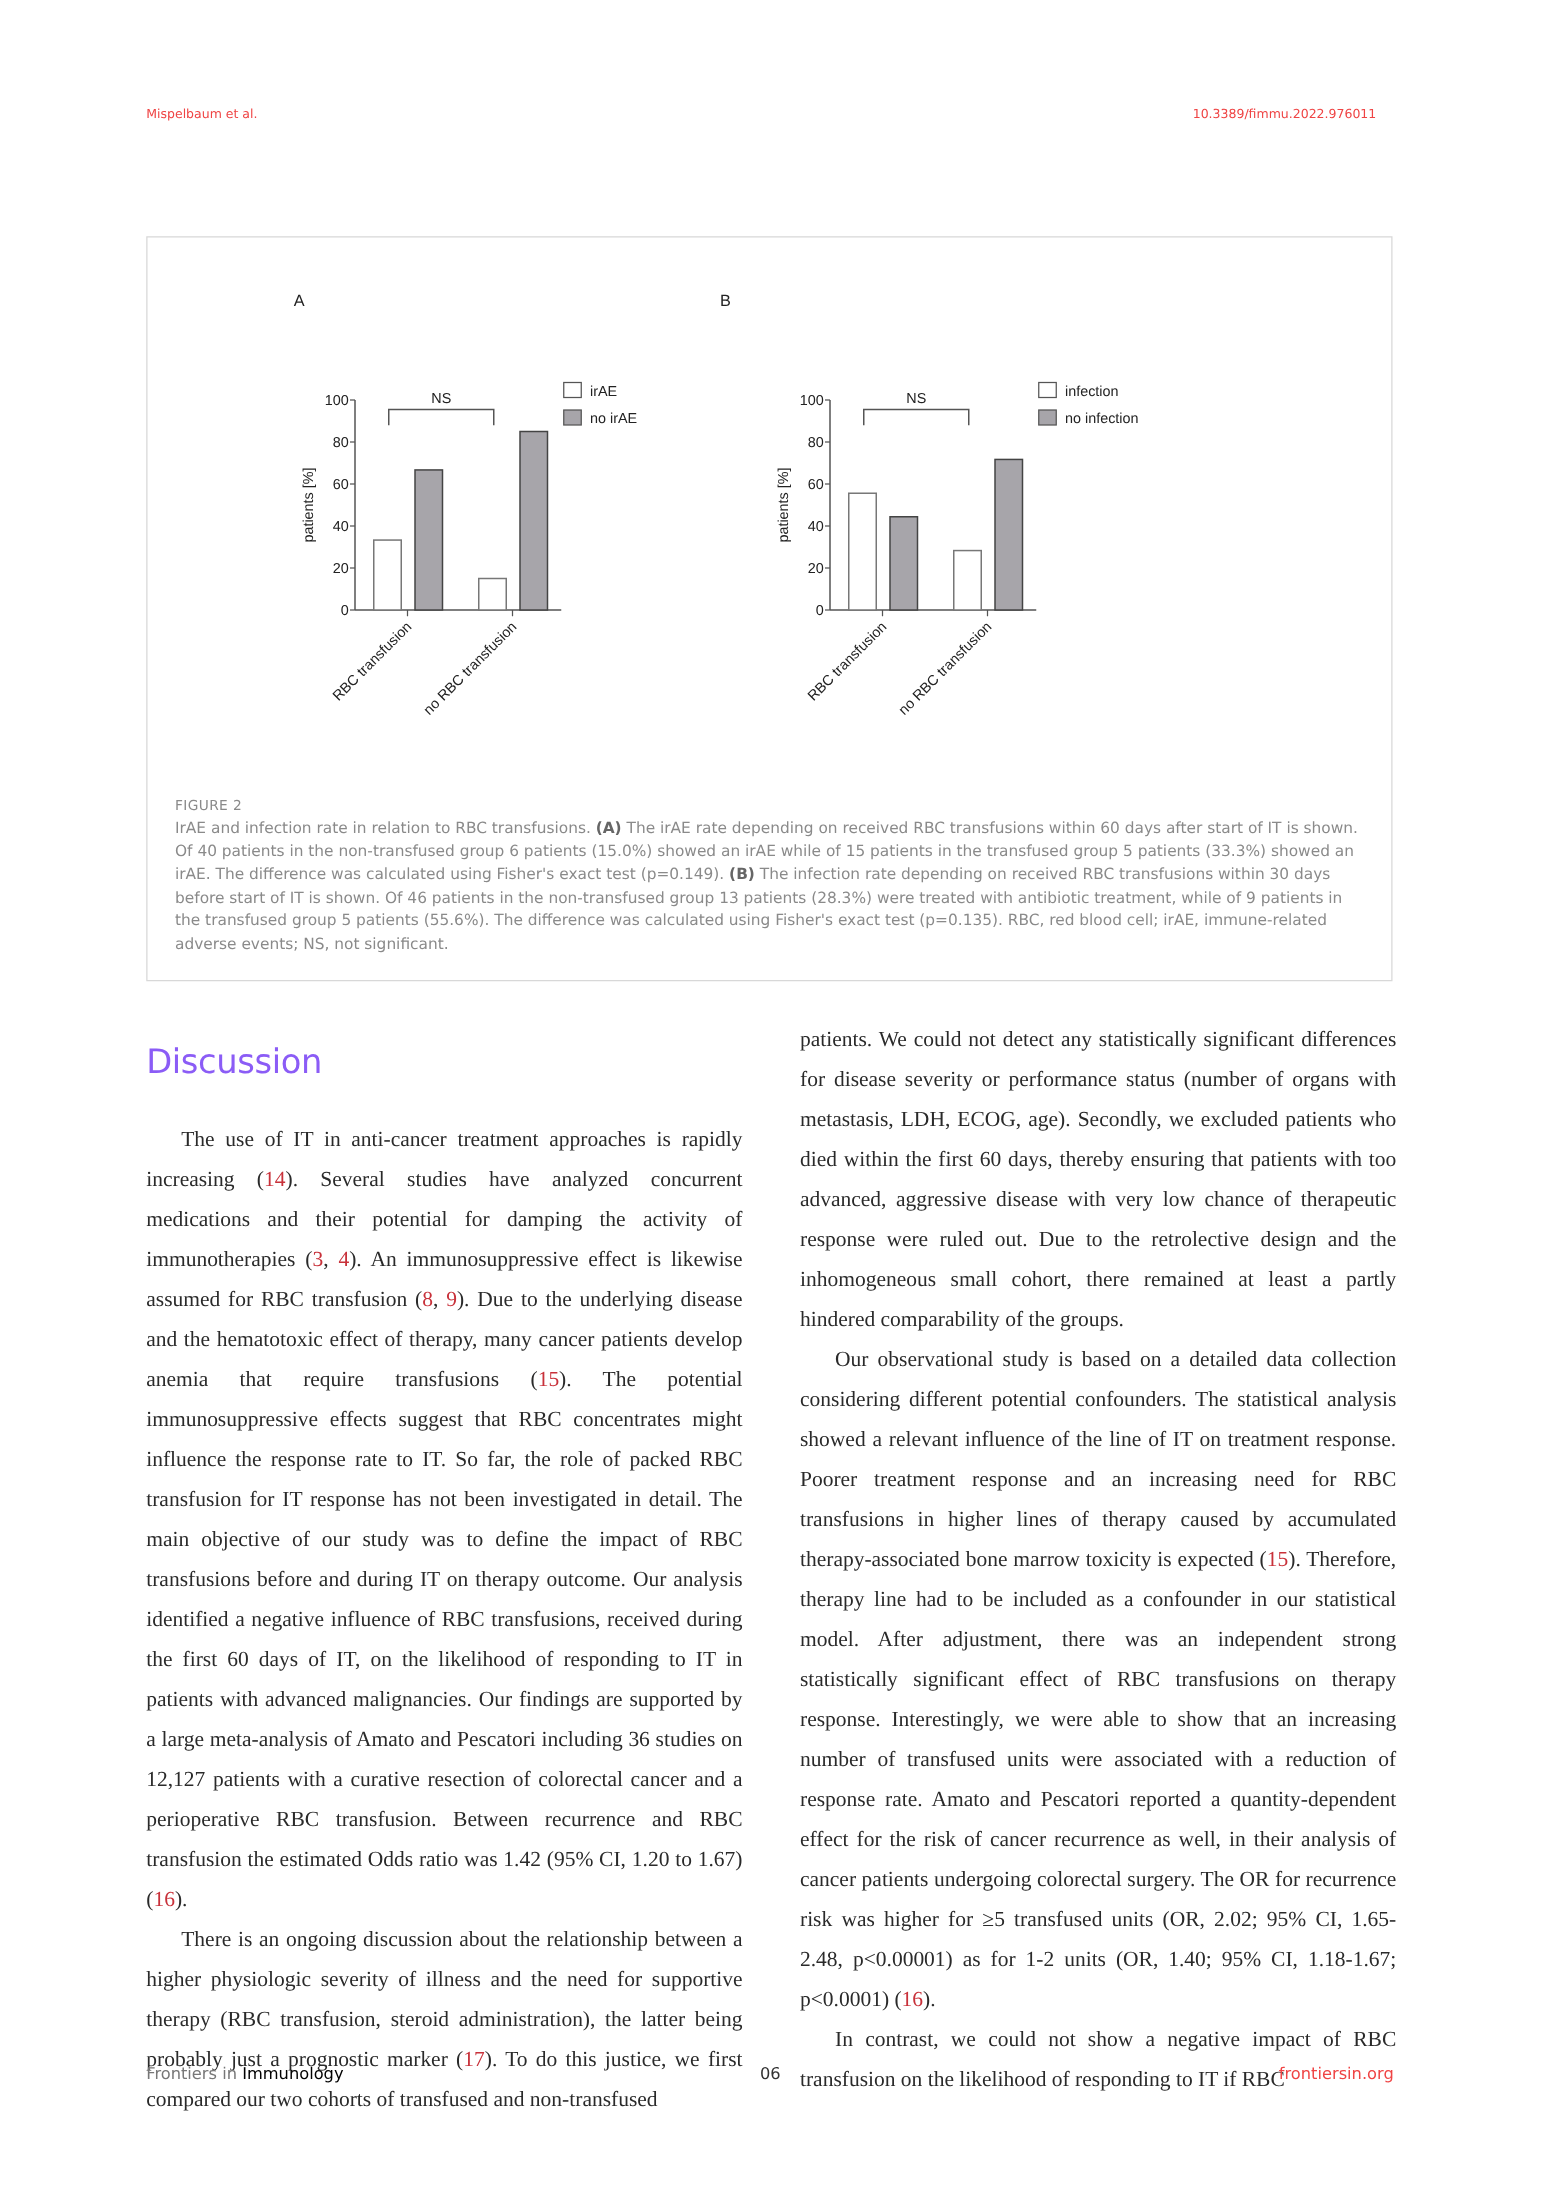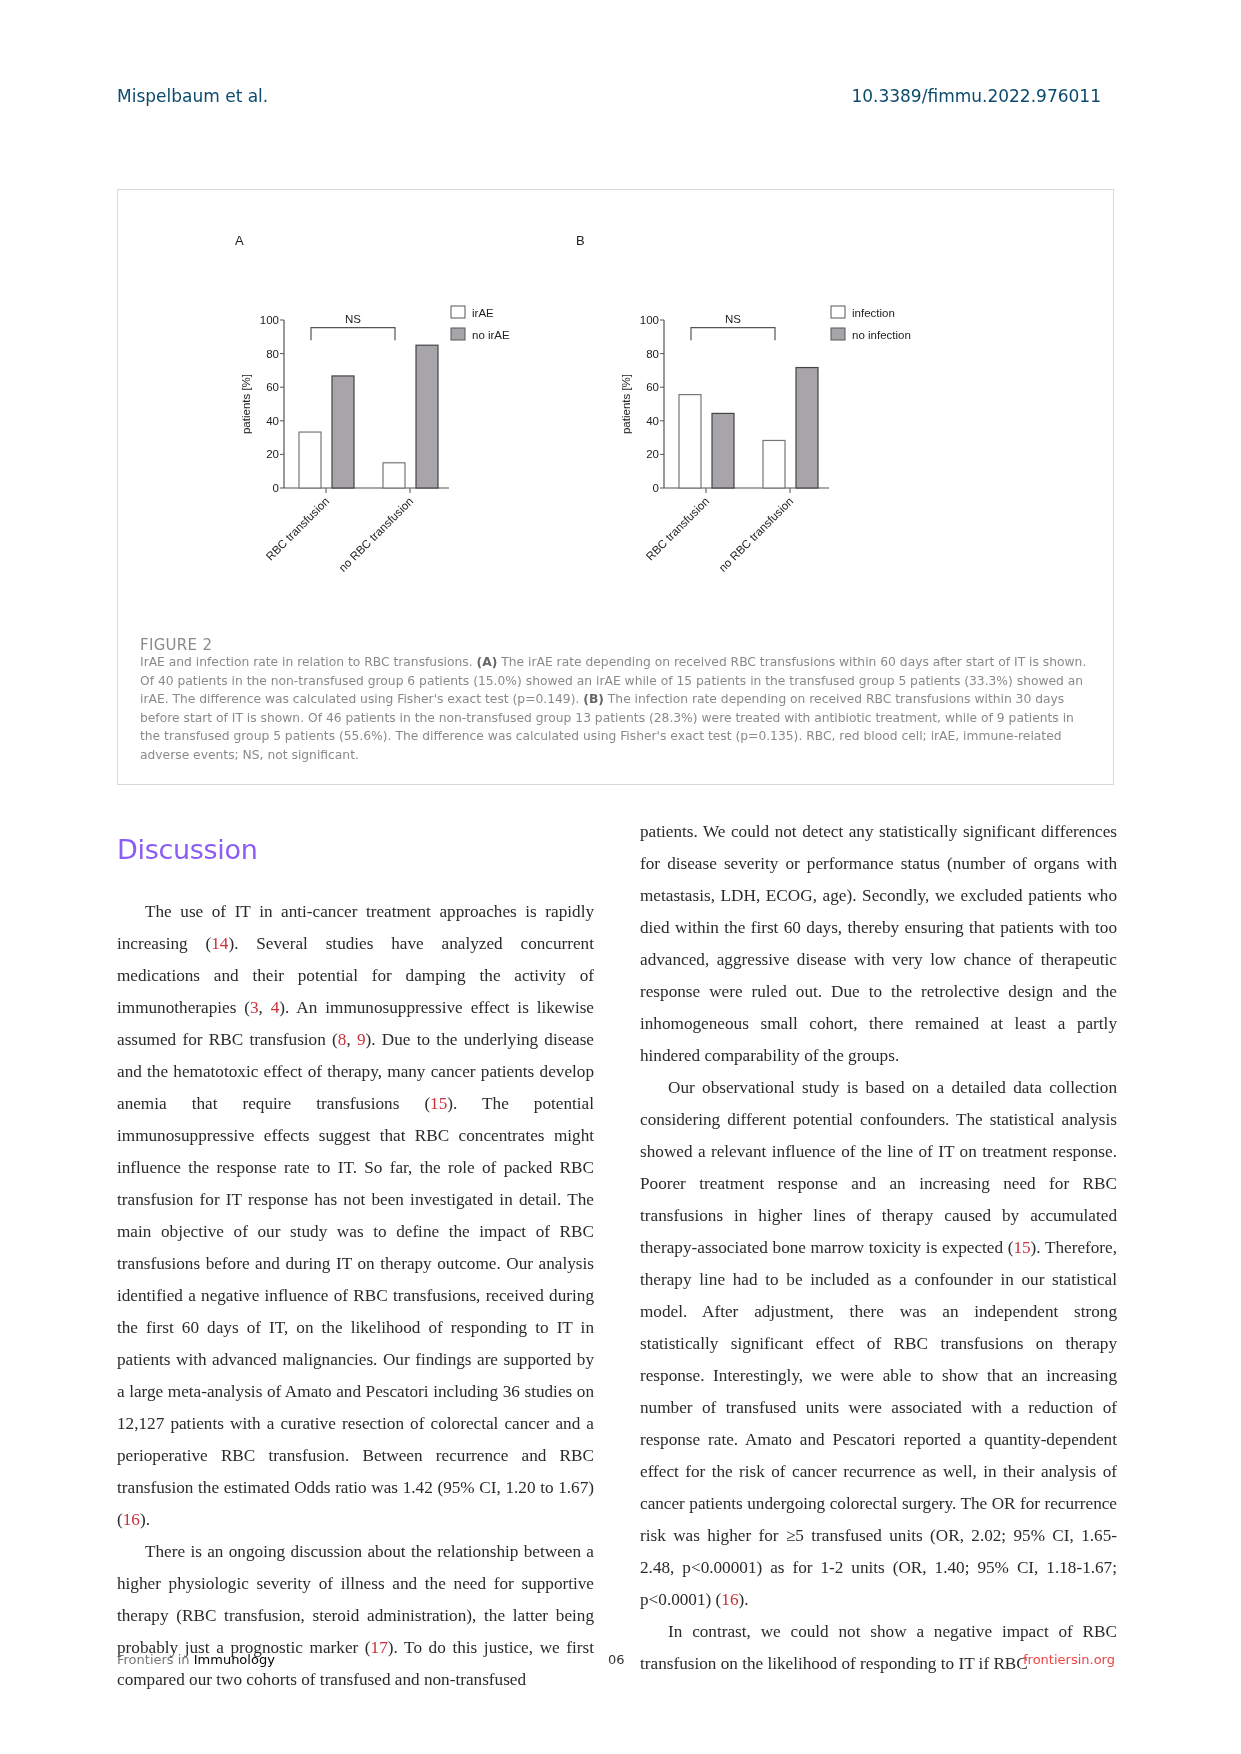--- a/index.html
+++ b/index.html
@@ -1,24 +1,24 @@
 <!DOCTYPE html>
 <html><head>
 <meta charset="utf-8">
 <style>
   html, body { margin:0; padding:0; }
   body { width:1241px; height:1754px; background:#fff; position:relative; overflow:hidden; }
-  .hdr { position:absolute; top:86px; font-family:"DejaVu Sans", sans-serif; font-size:17px; color:#0c4a6e; }
+  .hdr { position:absolute; top:86px; font-family:"DejaVu Sans", sans-serif; font-size:10px; color:#ef4444; }
   .hdr.left { left:117px; }
   .hdr.right { right:140px; }
   .figbox { position:absolute; left:117px; top:189px; width:997px; height:596px; border:1px solid #d8d8d8; box-sizing:border-box; }
   .panel { position:absolute; }
   .chart svg text { font-family:"Liberation Sans", sans-serif; }
   .caption { position:absolute; left:140px; top:637px; width:950px; font-family:"DejaVu Sans", sans-serif; color:#8a8a8a; font-size:12.3px; line-height:18.6px; }
-  .caption .figlabel { font-size:15px; letter-spacing:0.3px; display:block; line-height:16px; }
+  .caption .figlabel { font-size:11px; letter-spacing:0.3px; display:block; line-height:16px; }
   .caption b { color:#666; font-weight:bold; }
   .section-title { position:absolute; left:117px; top:812px; font-family:"DejaVu Sans", sans-serif; font-size:27px; color:#8b5cf6; font-weight:normal; letter-spacing:-0.3px; }
   .col { position:absolute; width:477px; font-family:"Liberation Serif", "DejaVu Serif", serif; font-size:17.2px; line-height:32px; color:#2a2a2a; text-align:justify; }
   .col p { margin:0; text-indent:28px; }
   .col p.noindent { text-indent:0; }
   .col-left { left:117px; top:868px;margin-top:28px; }
   .col-right { left:640px; top:816px; }
   .ref { color:#c8313a; }
   .footer { position:absolute; top:1652px; font-family:"DejaVu Sans", sans-serif; font-size:13px; color:#777; }
   .footer.left { left:117px; }

